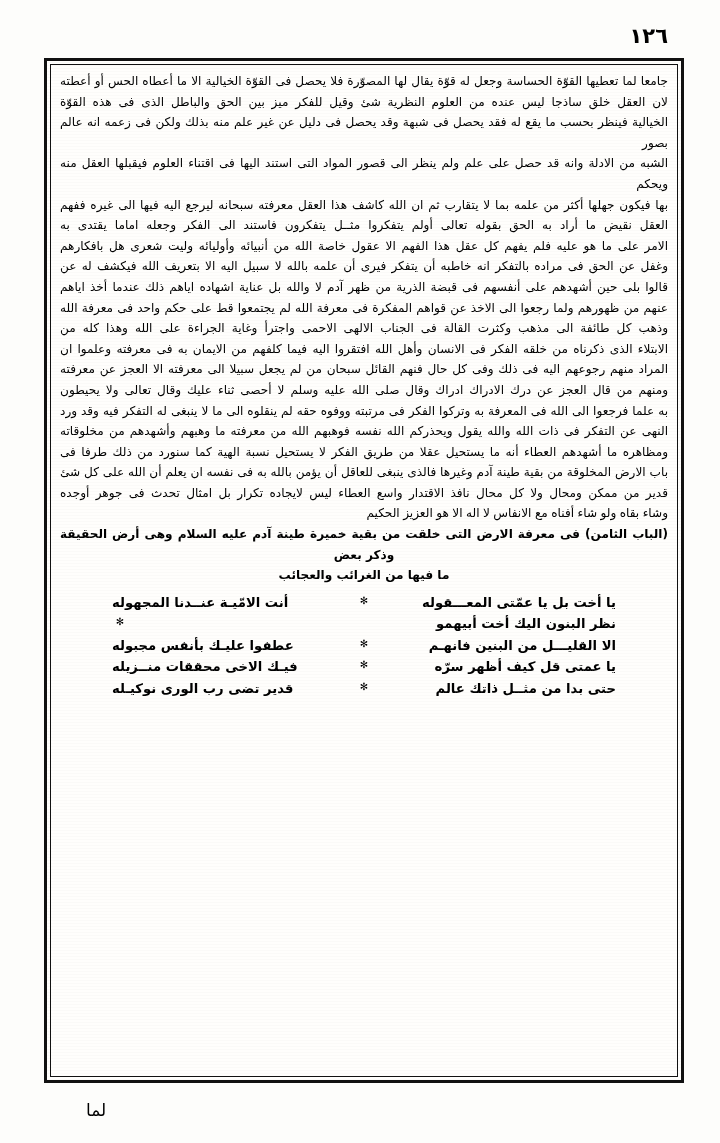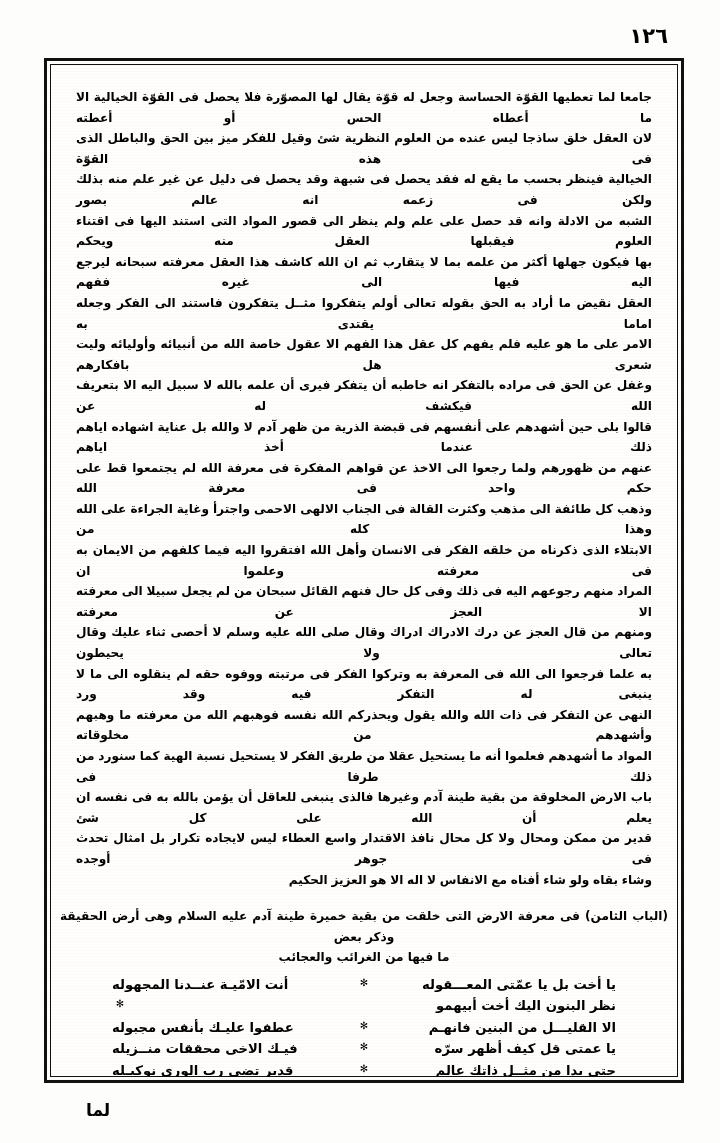--- a/index.html
+++ b/index.html
@@ -59,22 +59,22 @@
 
   
   .prose {
     font-size: 12.1px;
     line-height: 20.6px;
     text-align: justify;
     text-align-last: justify;
     word-spacing: -0.4px;
     letter-spacing: -0.1px;
     font-family: "DejaVu Sans", "Liberation Sans", sans-serif;
-    font-weight: 700;
-    margin: 16px;
+    font-weight: 400;
+    margin: 0;
     transform: scaleY(1.0);
   }
   .prose p {
     margin: 0;
     text-align: justify;
     text-align-last: justify;
   }
   .prose p.last-loose {
     text-align-last: right;
   }
@@ -134,21 +134,21 @@
     position: relative;
     top: -3px;
   }
 
   
   .catchword {
     position: absolute;
     bottom: 24px;
     left: 86px;
     font-size: 17px;
-    font-weight: 700;
+    font-weight: 400;
     line-height: 1;
     font-family: "DejaVu Sans", sans-serif;
   }
 
   
   .scan-noise {
     position: absolute;
     inset: 0;
     pointer-events: none;
     opacity: 0.035;
@@ -175,21 +175,21 @@
           <p>الامر على ما هو عليه فلم يفهم كل عقل هذا الفهم الا عقول خاصة الله من أنبيائه وأوليائه وليت شعرى هل بافكارهم</p>
           <p>وغفل عن الحق فى مراده بالتفكر انه خاطبه أن يتفكر فيرى أن علمه بالله لا سبيل اليه الا بتعريف الله فيكشف له عن</p>
           <p>قالوا بلى حين أشهدهم على أنفسهم فى قبضة الذرية من ظهر آدم لا والله بل عناية اشهاده اياهم ذلك عندما أخذ اياهم</p>
           <p>عنهم من ظهورهم ولما رجعوا الى الاخذ عن قواهم المفكرة فى معرفة الله لم يجتمعوا قط على حكم واحد فى معرفة الله</p>
           <p>وذهب كل طائفة الى مذهب وكثرت القالة فى الجناب الالهى الاحمى واجترأ وغاية الجراءة على الله وهذا كله من</p>
           <p>الابتلاء الذى ذكرناه من خلقه الفكر فى الانسان وأهل الله افتقروا اليه فيما كلفهم من الايمان به فى معرفته وعلموا ان</p>
           <p>المراد منهم رجوعهم اليه فى ذلك وفى كل حال فنهم القائل سبحان من لم يجعل سبيلا الى معرفته الا العجز عن معرفته</p>
           <p>ومنهم من قال العجز عن درك الادراك ادراك وقال صلى الله عليه وسلم لا أحصى ثناء عليك وقال تعالى ولا يحيطون</p>
           <p>به علما فرجعوا الى الله فى المعرفة به وتركوا الفكر فى مرتبته ووفوه حقه لم ينقلوه الى ما لا ينبغى له التفكر فيه وقد ورد</p>
           <p>النهى عن التفكر فى ذات الله والله يقول ويحذركم الله نفسه فوهبهم الله من معرفته ما وهبهم وأشهدهم من مخلوقاته</p>
-          <p>المواد ما أشهدهم فعلموا أنه ما يستحيل عقلا من طريق الفكر لا يستحيل نسبة الهية كما سنورد من ذلك طرفا فى</p>
+          <p>ومظاهره ما أشهدهم العطاء أنه ما يستحيل عقلا من طريق الفكر لا يستحيل نسبة الهية كما سنورد من ذلك طرفا فى</p>
           <p>باب الارض المخلوقة من بقية طينة آدم وغيرها فالذى ينبغى للعاقل أن يؤمن بالله به فى نفسه ان يعلم أن الله على كل شئ</p>
           <p>قدير من ممكن ومحال ولا كل محال نافذ الاقتدار واسع العطاء ليس لايجاده تكرار بل امثال تحدث فى جوهر أوجده</p>
           <p class="last-loose">وشاء بقاه ولو شاء أفناه مع الانفاس لا اله الا هو العزيز الحكيم</p>
         </div>
 
       <div class="chapter-block">
         <span class="chapter-title">(الباب الثامن)</span>
         <span>فى معرفة الارض التى خلقت من بقية خميرة طينة آدم عليه السلام وهى أرض الحقيقة وذكر بعض</span>
         <span class="chapter-tail">ما فيها من الغرائب والعجائب</span>
       </div>

